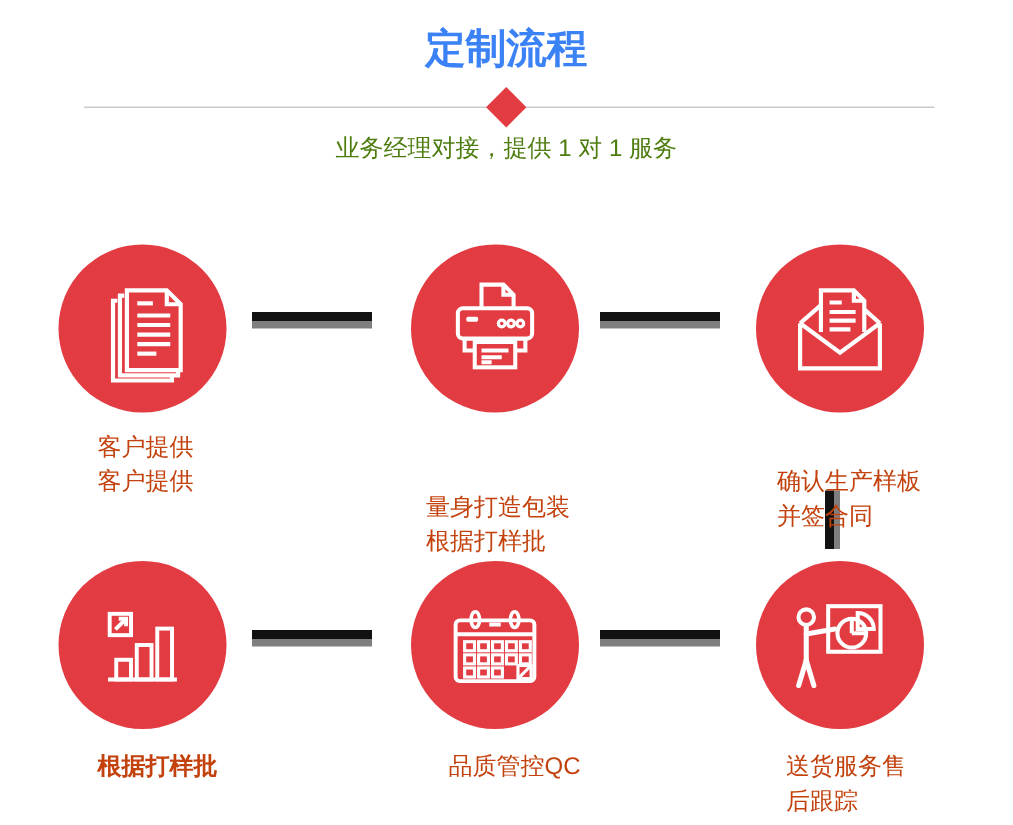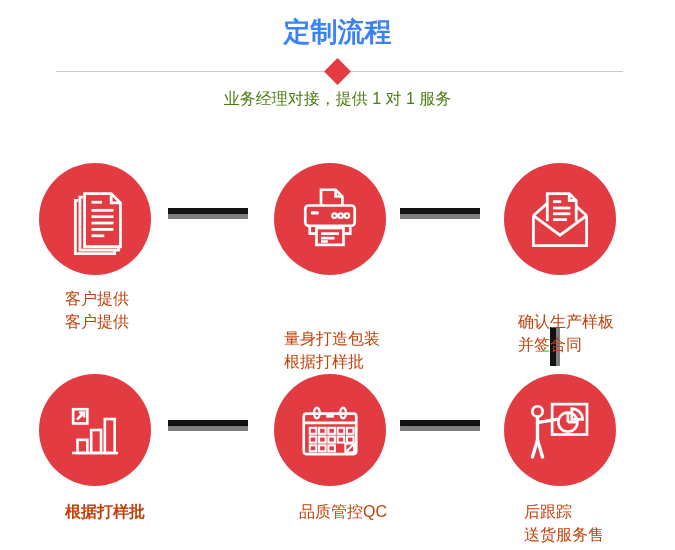--- a/index.html
+++ b/index.html
@@ -169,17 +169,17 @@
       <g stroke-width="3" stroke-linecap="round">
         <circle cx="12" cy="15.5" r="4.6" stroke-width="2.4"></circle>
         <path d="M12,21 V41"></path>
         <path d="M12,25.5 L29,22.5"></path>
         <path d="M12,41 L7.5,56"></path>
         <path d="M12,41 L16.5,56"></path>
       </g>
     </svg>
   </div>
   <div class="label l6">
+    <div>送货服务售</div>
     <div>后跟踪</div>
-    <div>送货服务售</div>
   </div>
 
 </div>
 
 </body></html>

